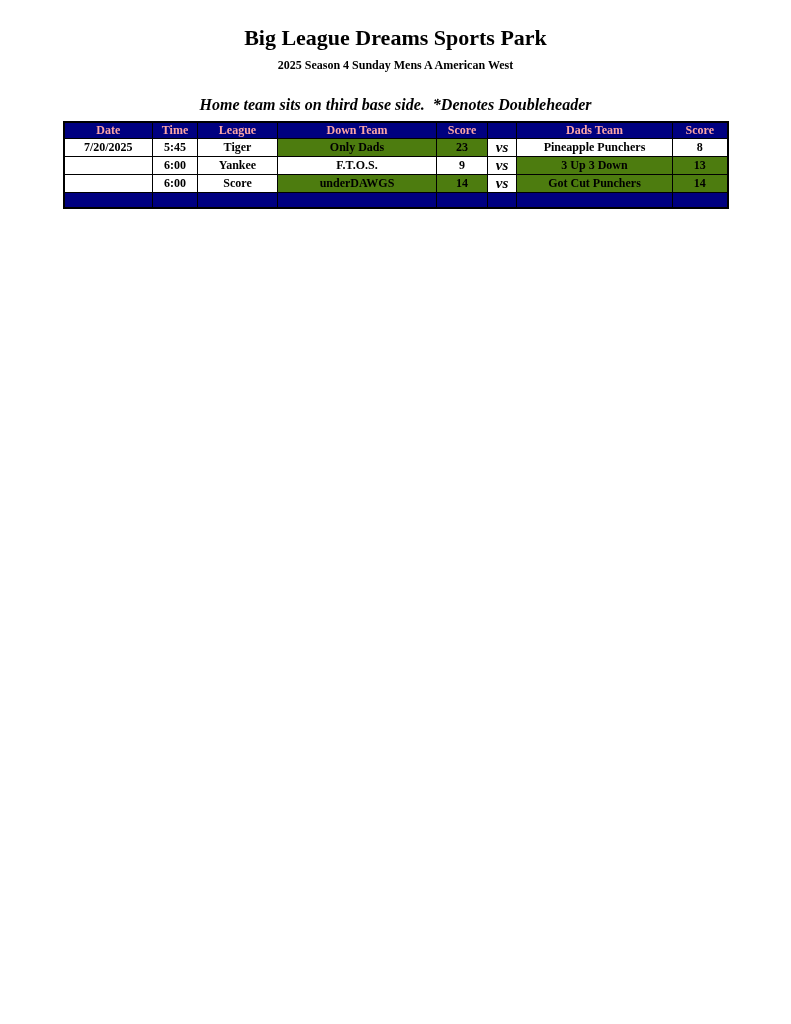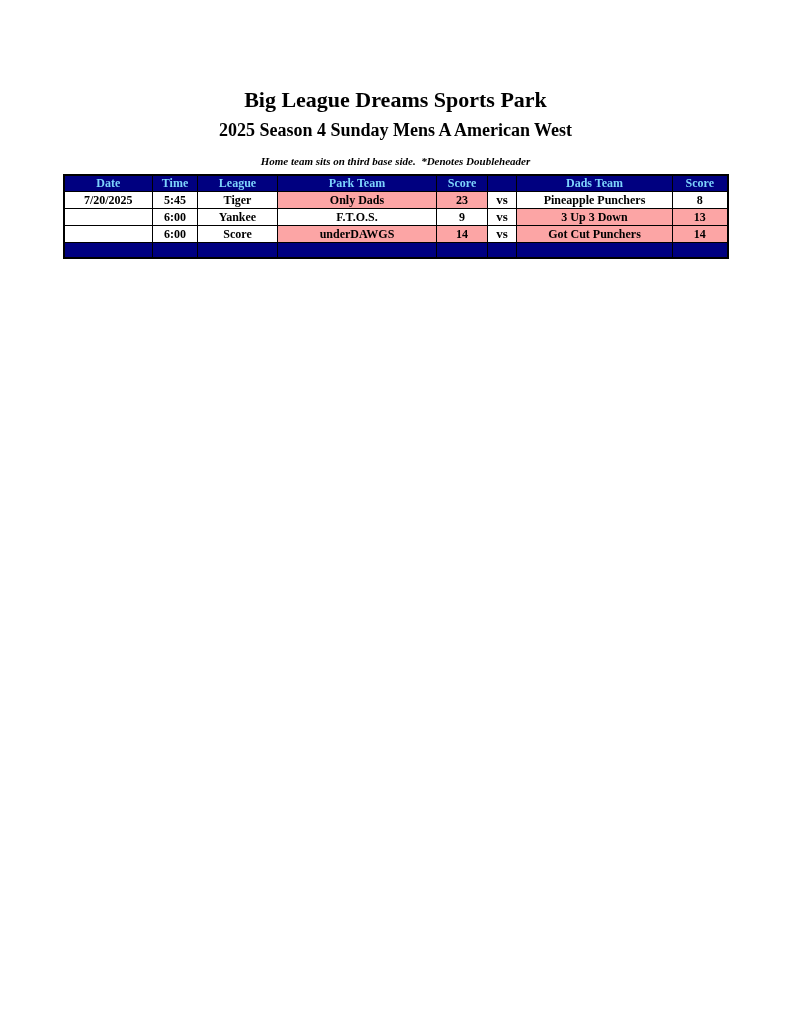--- a/index.html
+++ b/index.html
@@ -10,38 +10,38 @@
   .sheet {
     position: relative;
     width: 791px;
     height: 1024px;
     background: #ffffff;
     font-family: "Liberation Serif", serif;
     color: #000000;
     overflow: hidden;
   }
   .header-block {
-    padding-top: 88px;
+    padding-top: 26px;
     text-align: center;
   }
   .title {
     margin: 0;
     font-size: 22px;
     font-weight: bold;
     line-height: 1.1;
   }
   .subtitle {
     margin: 9px 0 0 0;
-    font-size: 18px;
+    font-size: 12px;
     font-weight: bold;
     line-height: 1.1;
   }
   .note {
-    margin: 14px 0 0 0;
-    font-size: 11px;
+    margin: 24px 0 0 0;
+    font-size: 16px;
     font-weight: bold;
     font-style: italic;
     white-space: pre-wrap;
     line-height: 1.1;
   }
   table.schedule {
     margin: 7px auto 0 auto;
     border-collapse: collapse;
     table-layout: fixed;
     width: 664px;
@@ -54,30 +54,31 @@
     padding: 0 2px;
     height: 15px;
     text-align: center;
     vertical-align: middle;
     font-weight: bold;
     overflow: hidden;
     white-space: nowrap;
   }
   table.schedule th {
     background: #000080;
-    color: #7dd3fc;
+    color: #fca5a5;
   }
   td.vs-col {
-    font-size: 13px;
+    font-style: italic;
+    font-size: 15px;
   }
   th.vs-col {
     background: #000080;
   }
   td.hl {
-    background: #fca5a5;
+    background: #4d7c0f;
   }
   tr.footer-row td {
     background: #000080;
     height: 14px;
   }
 </style>
 </head>
 <body>
 
 <div class="sheet">
@@ -96,21 +97,21 @@
       <col style="width:51px">
       <col style="width:29px">
       <col style="width:156px">
       <col style="width:55px">
     </colgroup>
     <thead>
       <tr>
         <th>Date</th>
         <th>Time</th>
         <th>League</th>
-        <th>Park Team</th>
+        <th>Down Team</th>
         <th>Score</th>
         <th class="vs-col"></th>
         <th>Dads Team</th>
         <th>Score</th>
       </tr>
     </thead>
     <tbody>
       <tr>
         <td>7/20/2025</td>
         <td>5:45</td>

